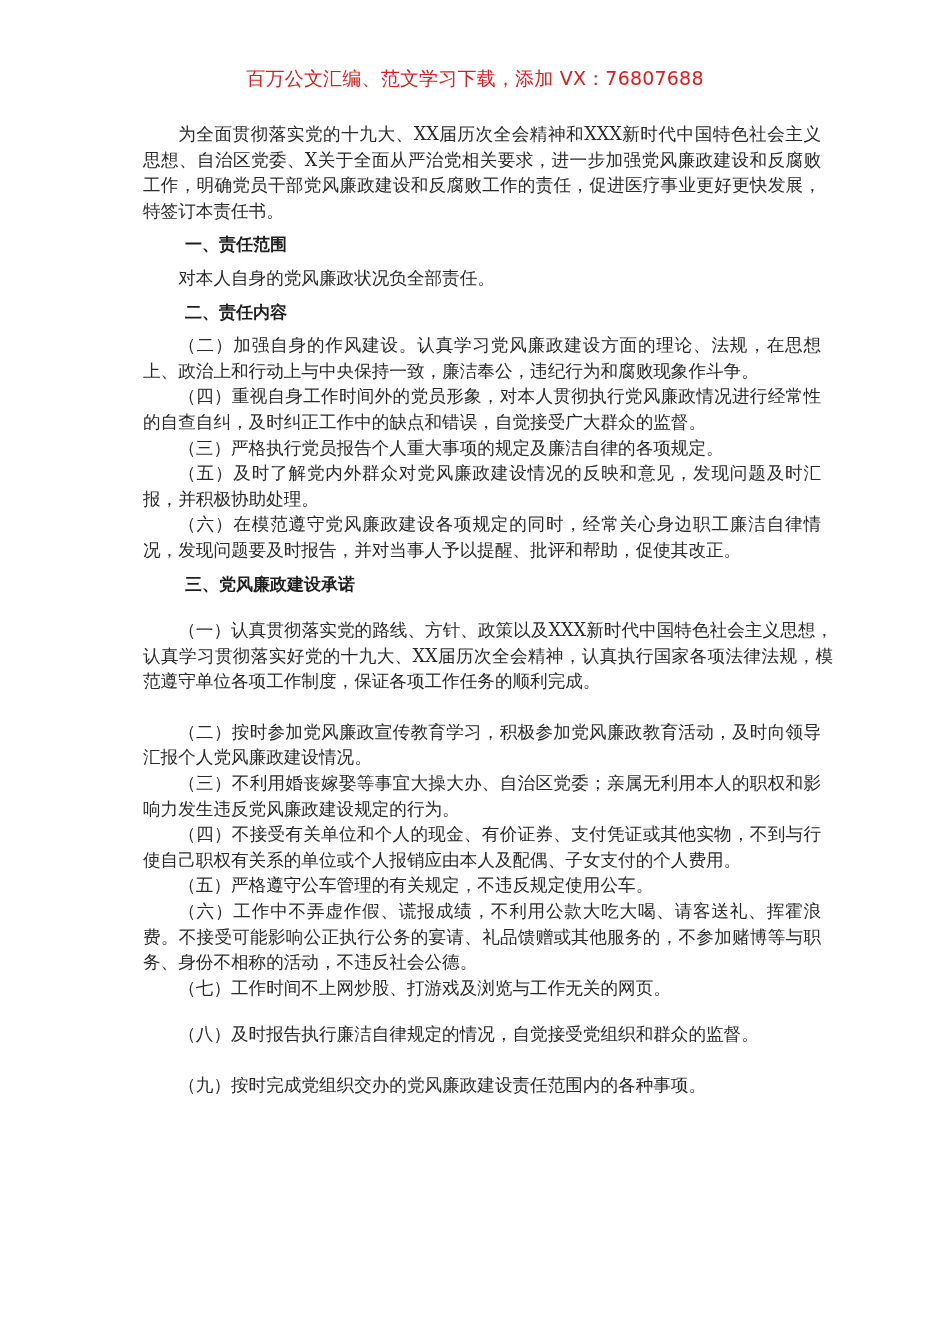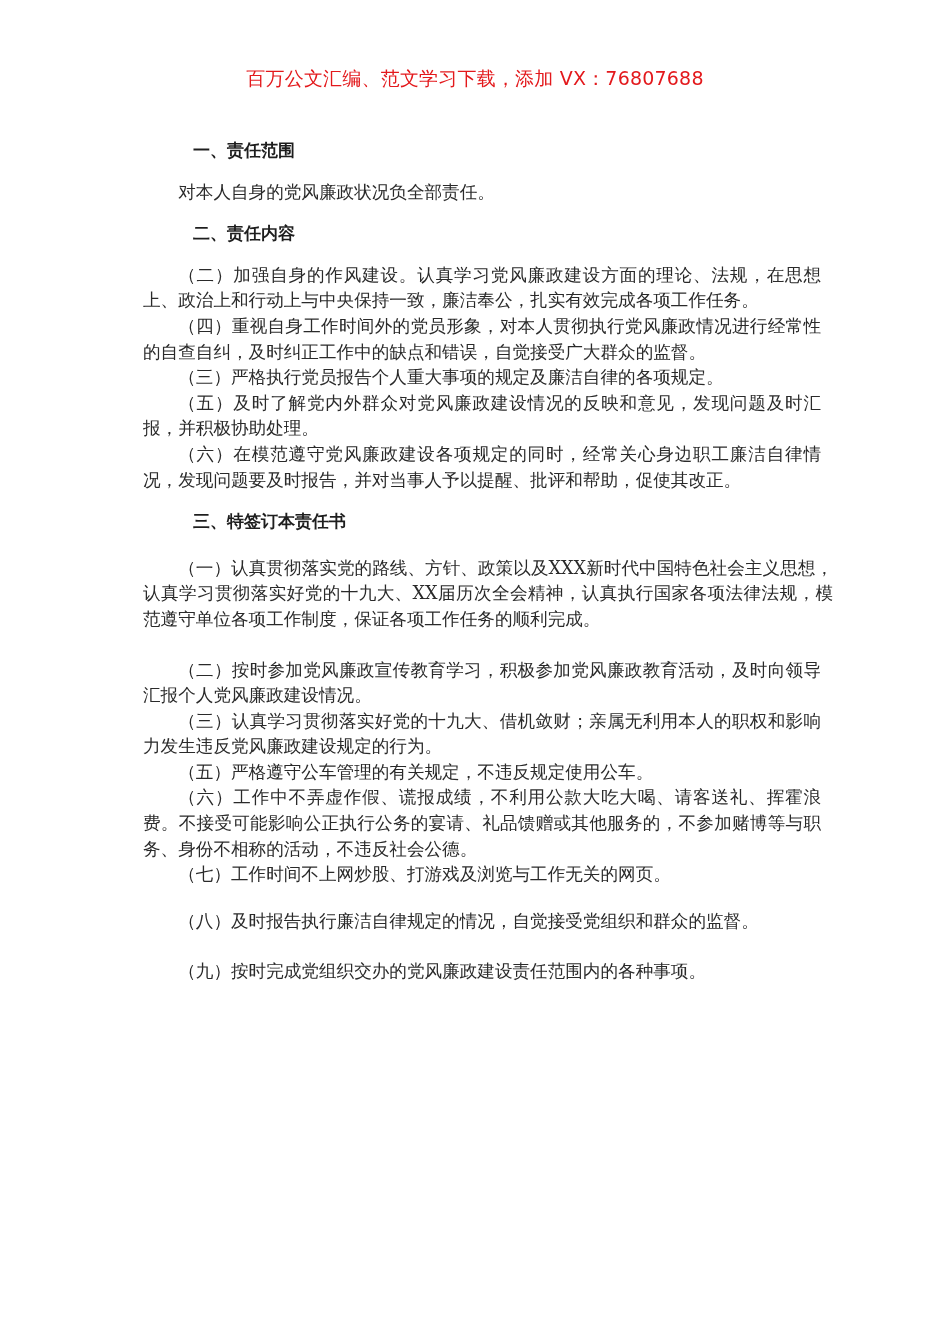--- a/index.html
+++ b/index.html
@@ -40,57 +40,59 @@
       line-height: 25.6px;
       color: #2a2a2a;
     }
     .p {
       margin: 0;
       text-indent: 2em;
       text-align: justify;
       text-justify: inter-ideograph;
     }
     .h {
-      margin: 16px;
+      margin: 8px;
       text-indent: 2em;
       font-family: "DejaVu Sans", "Liberation Sans", sans-serif;
       font-weight: bold;
       font-size: 17px;
       color: #1e1e1e;
     }
     .gap {
       height: 25px;
     }
     .p-wide { margin-right: -12px; margin-top: 21px; }
   </style>
 </head>
 <body>
 
 <div class="page">
 
   <div class="banner">百万公文汇编、范文学习下载，添加 VX：76807688</div>
 
   <div class="body-text">
 
+    <p class="p">为全面贯彻落实党的十九大、XX届历次全会精神和XXX新时代中国特色社会主义思想、自治区党委、X关于全面从严治党相关要求，进一步加强党风廉政建设和反腐败工作，明确党员干部党风廉政建设和反腐败工作的责任，促进医疗事业更好更快发展，特签订本责任书。</p>
 
     <p class="h">一、责任范围</p>
     <p class="p">对本人自身的党风廉政状况负全部责任。</p>
 
     <p class="h">二、责任内容</p>
-    <p class="p">（二）加强自身的作风建设。认真学习党风廉政建设方面的理论、法规，在思想上、政治上和行动上与中央保持一致，廉洁奉公，扎实有效完成各项工作任务。</p>
+    <p class="p">（二）加强自身的作风建设。认真学习党风廉政建设方面的理论、法规，在思想上、政治上和行动上与中央保持一致，廉洁奉公，违纪行为和腐败现象作斗争。</p>
     <p class="p">（四）重视自身工作时间外的党员形象，对本人贯彻执行党风廉政情况进行经常性的自查自纠，及时纠正工作中的缺点和错误，自觉接受广大群众的监督。</p>
     <p class="p">（三）严格执行党员报告个人重大事项的规定及廉洁自律的各项规定。</p>
     <p class="p">（五）及时了解党内外群众对党风廉政建设情况的反映和意见，发现问题及时汇报，并积极协助处理。</p>
     <p class="p">（六）在模范遵守党风廉政建设各项规定的同时，经常关心身边职工廉洁自律情况，发现问题要及时报告，并对当事人予以提醒、批评和帮助，促使其改正。</p>
 
-    <p class="h">三、特签订本责任书</p>
+    <p class="h">三、党风廉政建设承诺</p>
     <p class="p p-wide">（一）认真贯彻落实党的路线、方针、政策以及XXX新时代中国特色社会主义思想，认真学习贯彻落实好党的十九大、XX届历次全会精神，认真执行国家各项法律法规，模范遵守单位各项工作制度，保证各项工作任务的顺利完成。</p>
     <div class="gap"></div>
     <p class="p">（二）按时参加党风廉政宣传教育学习，积极参加党风廉政教育活动，及时向领导汇报个人党风廉政建设情况。</p>
-    <p class="p">（三）认真学习贯彻落实好党的十九大、借机敛财；亲属无利用本人的职权和影响力发生违反党风廉政建设规定的行为。</p>
+    <p class="p">（三）不利用婚丧嫁娶等事宜大操大办、自治区党委；亲属无利用本人的职权和影响力发生违反党风廉政建设规定的行为。</p>
+    <p class="p">（四）不接受有关单位和个人的现金、有价证券、支付凭证或其他实物，不到与行使自己职权有关系的单位或个人报销应由本人及配偶、子女支付的个人费用。</p>
     <p class="p">（五）严格遵守公车管理的有关规定，不违反规定使用公车。</p>
     <p class="p">（六）工作中不弄虚作假、谎报成绩，不利用公款大吃大喝、请客送礼、挥霍浪费。不接受可能影响公正执行公务的宴请、礼品馈赠或其他服务的，不参加赌博等与职务、身份不相称的活动，不违反社会公德。</p>
     <p class="p">（七）工作时间不上网炒股、打游戏及浏览与工作无关的网页。</p>
     <p class="p p-wide">（八）及时报告执行廉洁自律规定的情况，自觉接受党组织和群众的监督。</p>
     <div class="gap"></div>
     <p class="p">（九）按时完成党组织交办的党风廉政建设责任范围内的各种事项。</p>
 
   </div>
 </div>
 

